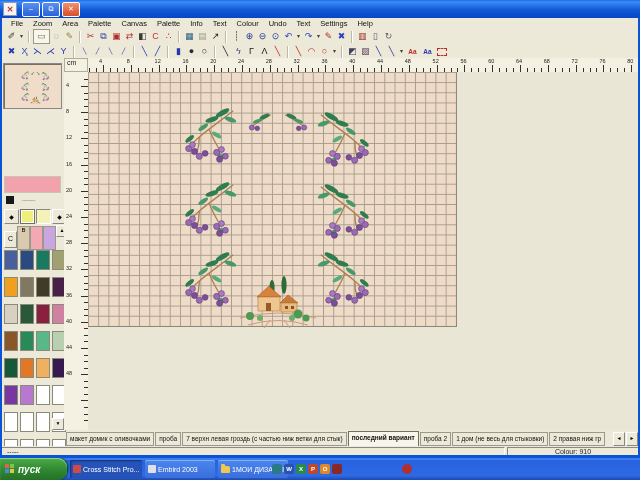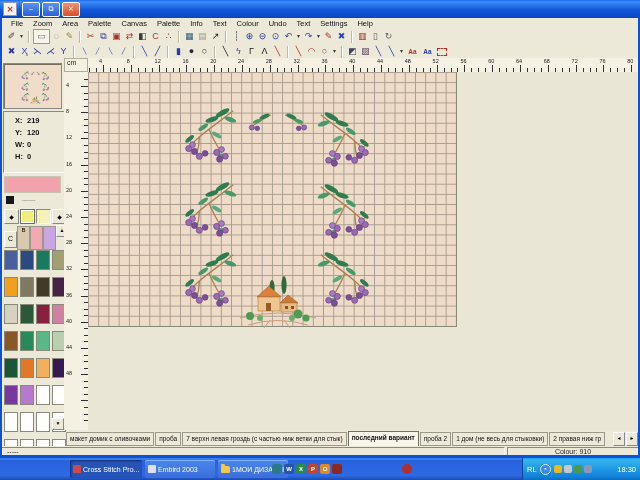--- a/index.html
+++ b/index.html
@@ -297,26 +297,20 @@
         <use href="#m-branch" x="37.199999999999996" y="7.7" width="8.7" height="8.7" transform="translate(83.1,0) scale(-1,1)"></use>
         <use href="#m-sprig" x="26.7" y="8" width="4.2" height="3"></use>
         <use href="#m-sprig" x="32.099999999999994" y="8" width="4.2" height="3" transform="translate(68.39999999999999,0) scale(-1,1)"></use>
         <use href="#m-branch" x="16.799999999999997" y="18.2" width="8.7" height="8.7"></use>
         <use href="#m-branch" x="37.199999999999996" y="18.5" width="8.7" height="8.7" transform="translate(83.1,0) scale(-1,1)"></use>
         <use href="#m-branch" x="16.799999999999997" y="28.7" width="8.7" height="8.7"></use>
         <use href="#m-branch" x="37.199999999999996" y="28.7" width="8.7" height="8.7" transform="translate(83.1,0) scale(-1,1)"></use>
         <use href="#m-house" x="25.2" y="31.7" width="12.6" height="8.7"></use>
       </svg>
   </div>
-  <div class="info-box">
-    <div class="info-row"><span class="lbl">X:</span><span>219</span></div>
-    <div class="info-row"><span class="lbl">Y:</span><span>120</span></div>
-    <div class="info-row"><span class="lbl">W:</span><span>0</span></div>
-    <div class="info-row"><span class="lbl">H:</span><span>0</span></div>
-  </div>
   <div class="color-bar" id="current-color" style="background: rgb(242, 162, 172);"></div>
   <div class="note-row">
     <span class="mini-square"></span>
     <span class="thread-note">--------</span>
   </div>
   <div class="sel-row">
     <span class="sel-btn">◆</span>
     <span class="sel-swatch sel" id="swatch-sel" style="background: rgb(240, 238, 122);"></span>
     <span class="sel-swatch" id="swatch-alt" style="background: rgb(244, 242, 184);"></span>
     <span class="sel-btn">◆</span>
@@ -579,20 +573,29 @@
 <div class="tab-scrolls">
   <span class="tab-scroll">◄</span>
   <span class="tab-scroll">►</span>
 </div>
 <div class="statusbar">
   <div class="status-cell status-left">-----</div>
   <div class="status-cell status-right">Colour: 910</div>
 </div>
 
 <div class="taskbar">
+  <div class="start-btn">
+    <span class="flag">
+      <span style="background:#e86048"></span>
+        <span style="background:#78c848"></span>
+      <span style="background:#4888e8"></span>
+        <span style="background:#f0c040"></span>
+    </span>
+    <span>пуск</span>
+  </div>
   <div class="tasks" id="tasks">
       <div class="task-btn active" style="width: 66px;">
         <span class="task-ic" style="background: rgb(208, 72, 72);"></span>
         <span>Cross Stitch Pro...</span>
       </div>
       <div class="task-btn" style="width: 64px;">
         <span class="task-ic" style="background: rgb(224, 224, 232);"></span>
         <span>Embird 2003</span>
       </div>
       <div class="task-btn" style="width: 64px;">
@@ -602,24 +605,13 @@
     </div>
   <div class="quicklaunch" id="quicklaunch">
       <span class="ql-ic" style="background: rgb(42, 122, 138);"></span>
       <span class="ql-ic" style="background: rgb(42, 82, 176);">W</span>
       <span class="ql-ic" style="background: rgb(42, 138, 74);">X</span>
       <span class="ql-ic" style="background: rgb(192, 72, 40);">P</span>
       <span class="ql-ic" style="background: rgb(224, 136, 40);">O</span>
       <span class="ql-ic" style="background: rgb(138, 40, 40);"></span>
     </div>
   <span class="extra-icon" id="extra-icon" style="background: rgb(176, 48, 48);"></span>
-  <div class="tray">
-    <span>RL</span>
-    <span class="tray-chevron">◄</span>
-    <span id="tray-icons" style="display:flex;gap:2px">
-        <span class="tray-ic" style="background: rgb(232, 184, 32);"></span>
-        <span class="tray-ic" style="background: rgb(200, 200, 200);"></span>
-        <span class="tray-ic" style="background: rgb(74, 154, 74);"></span>
-        <span class="tray-ic" style="background: rgb(136, 152, 184);"></span>
-      </span>
-    <span class="tray-time">18:30</span>
-  </div>
 </div>
 
 </body></html>

